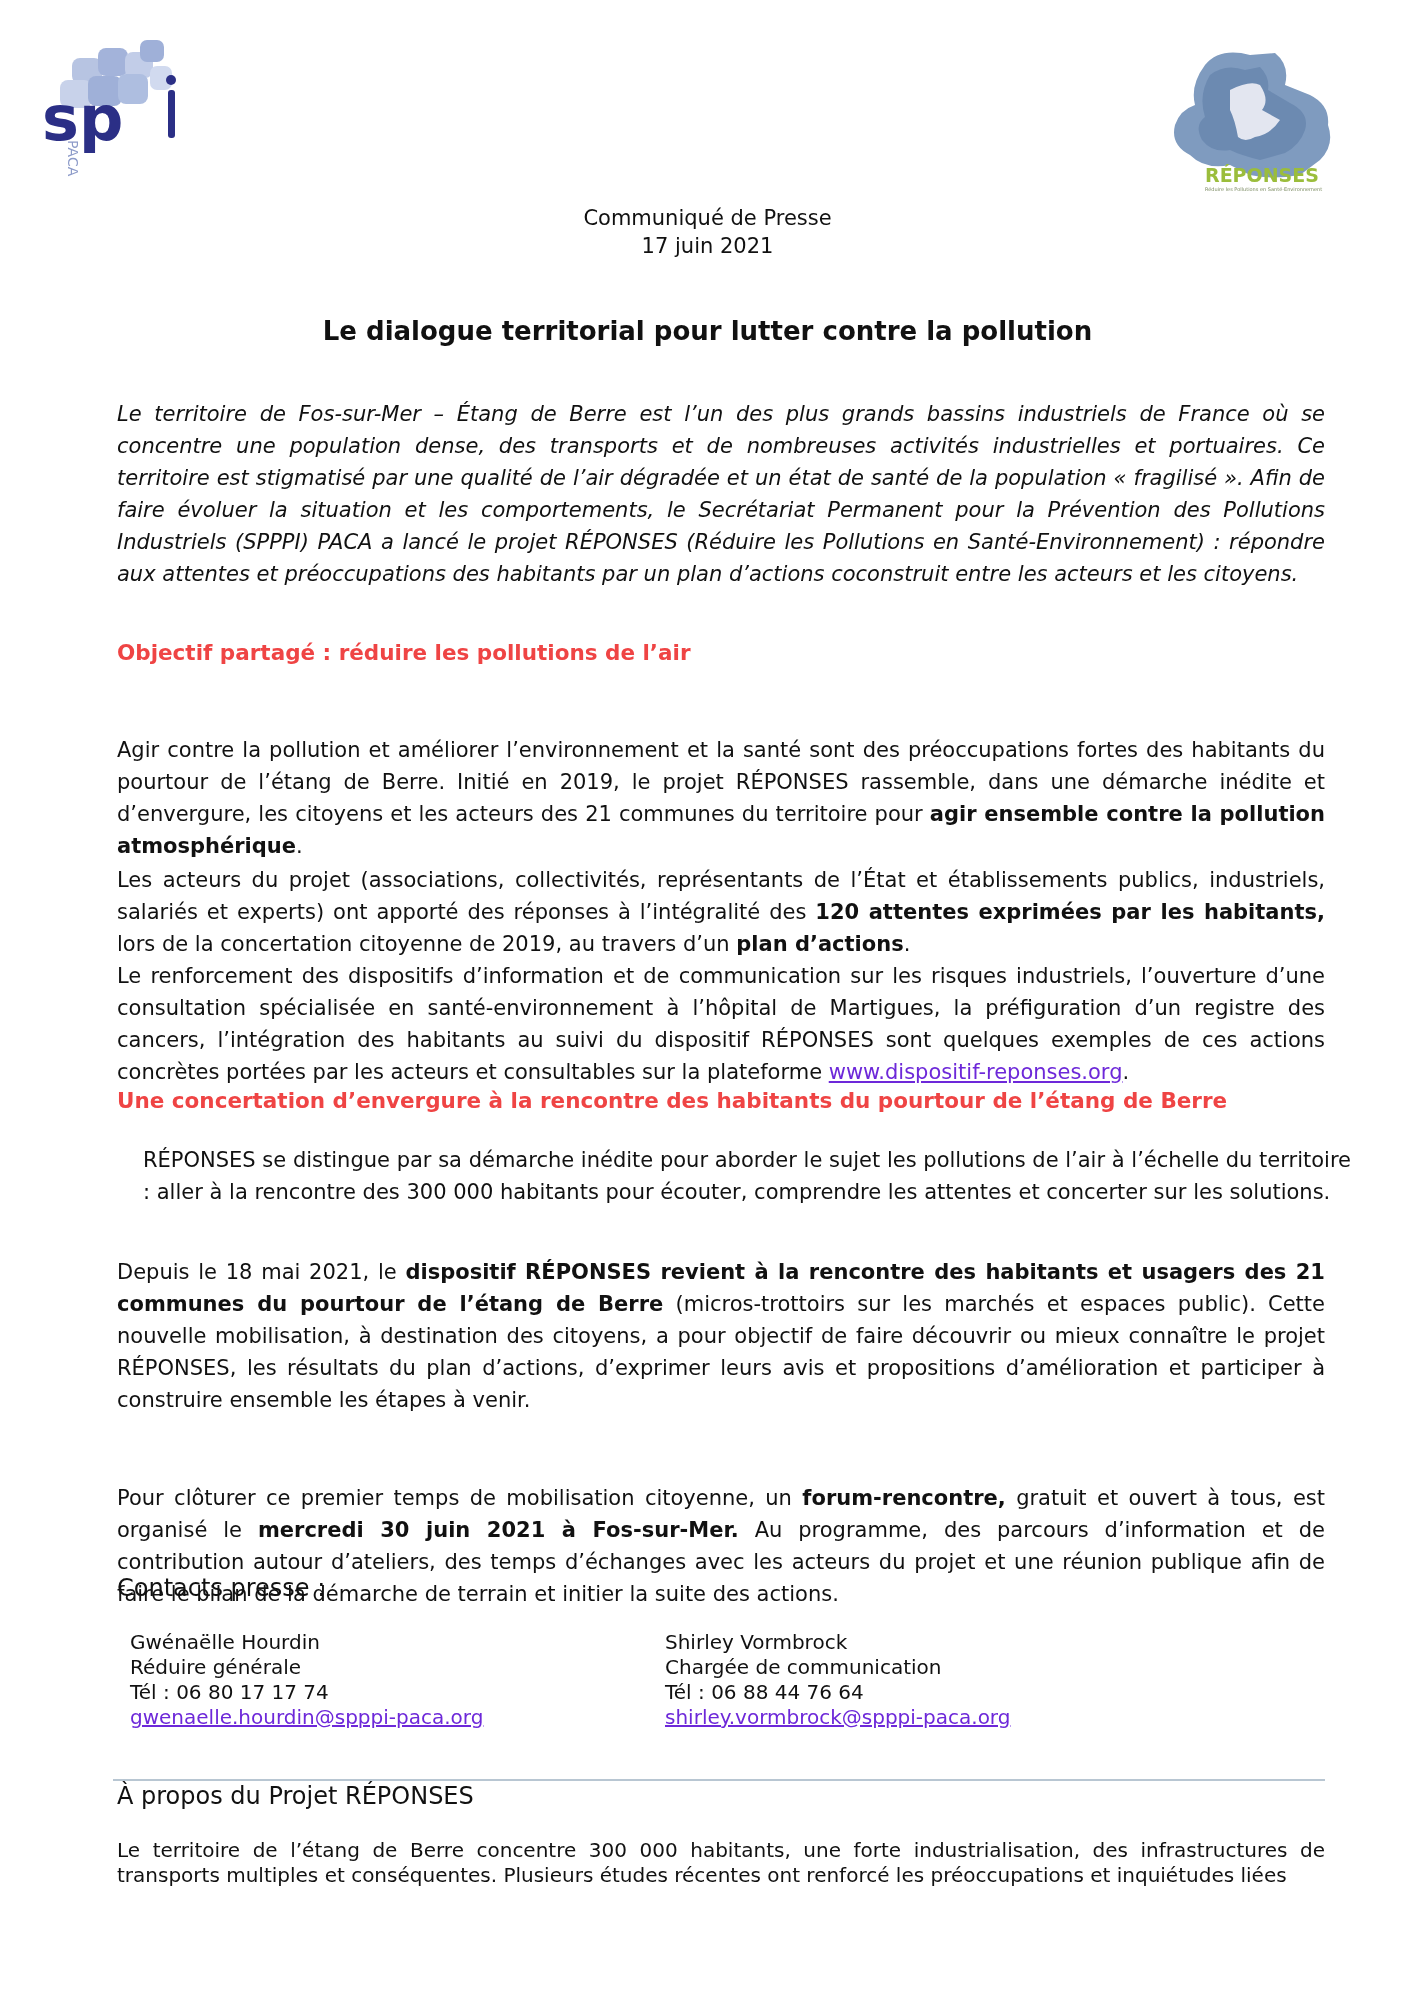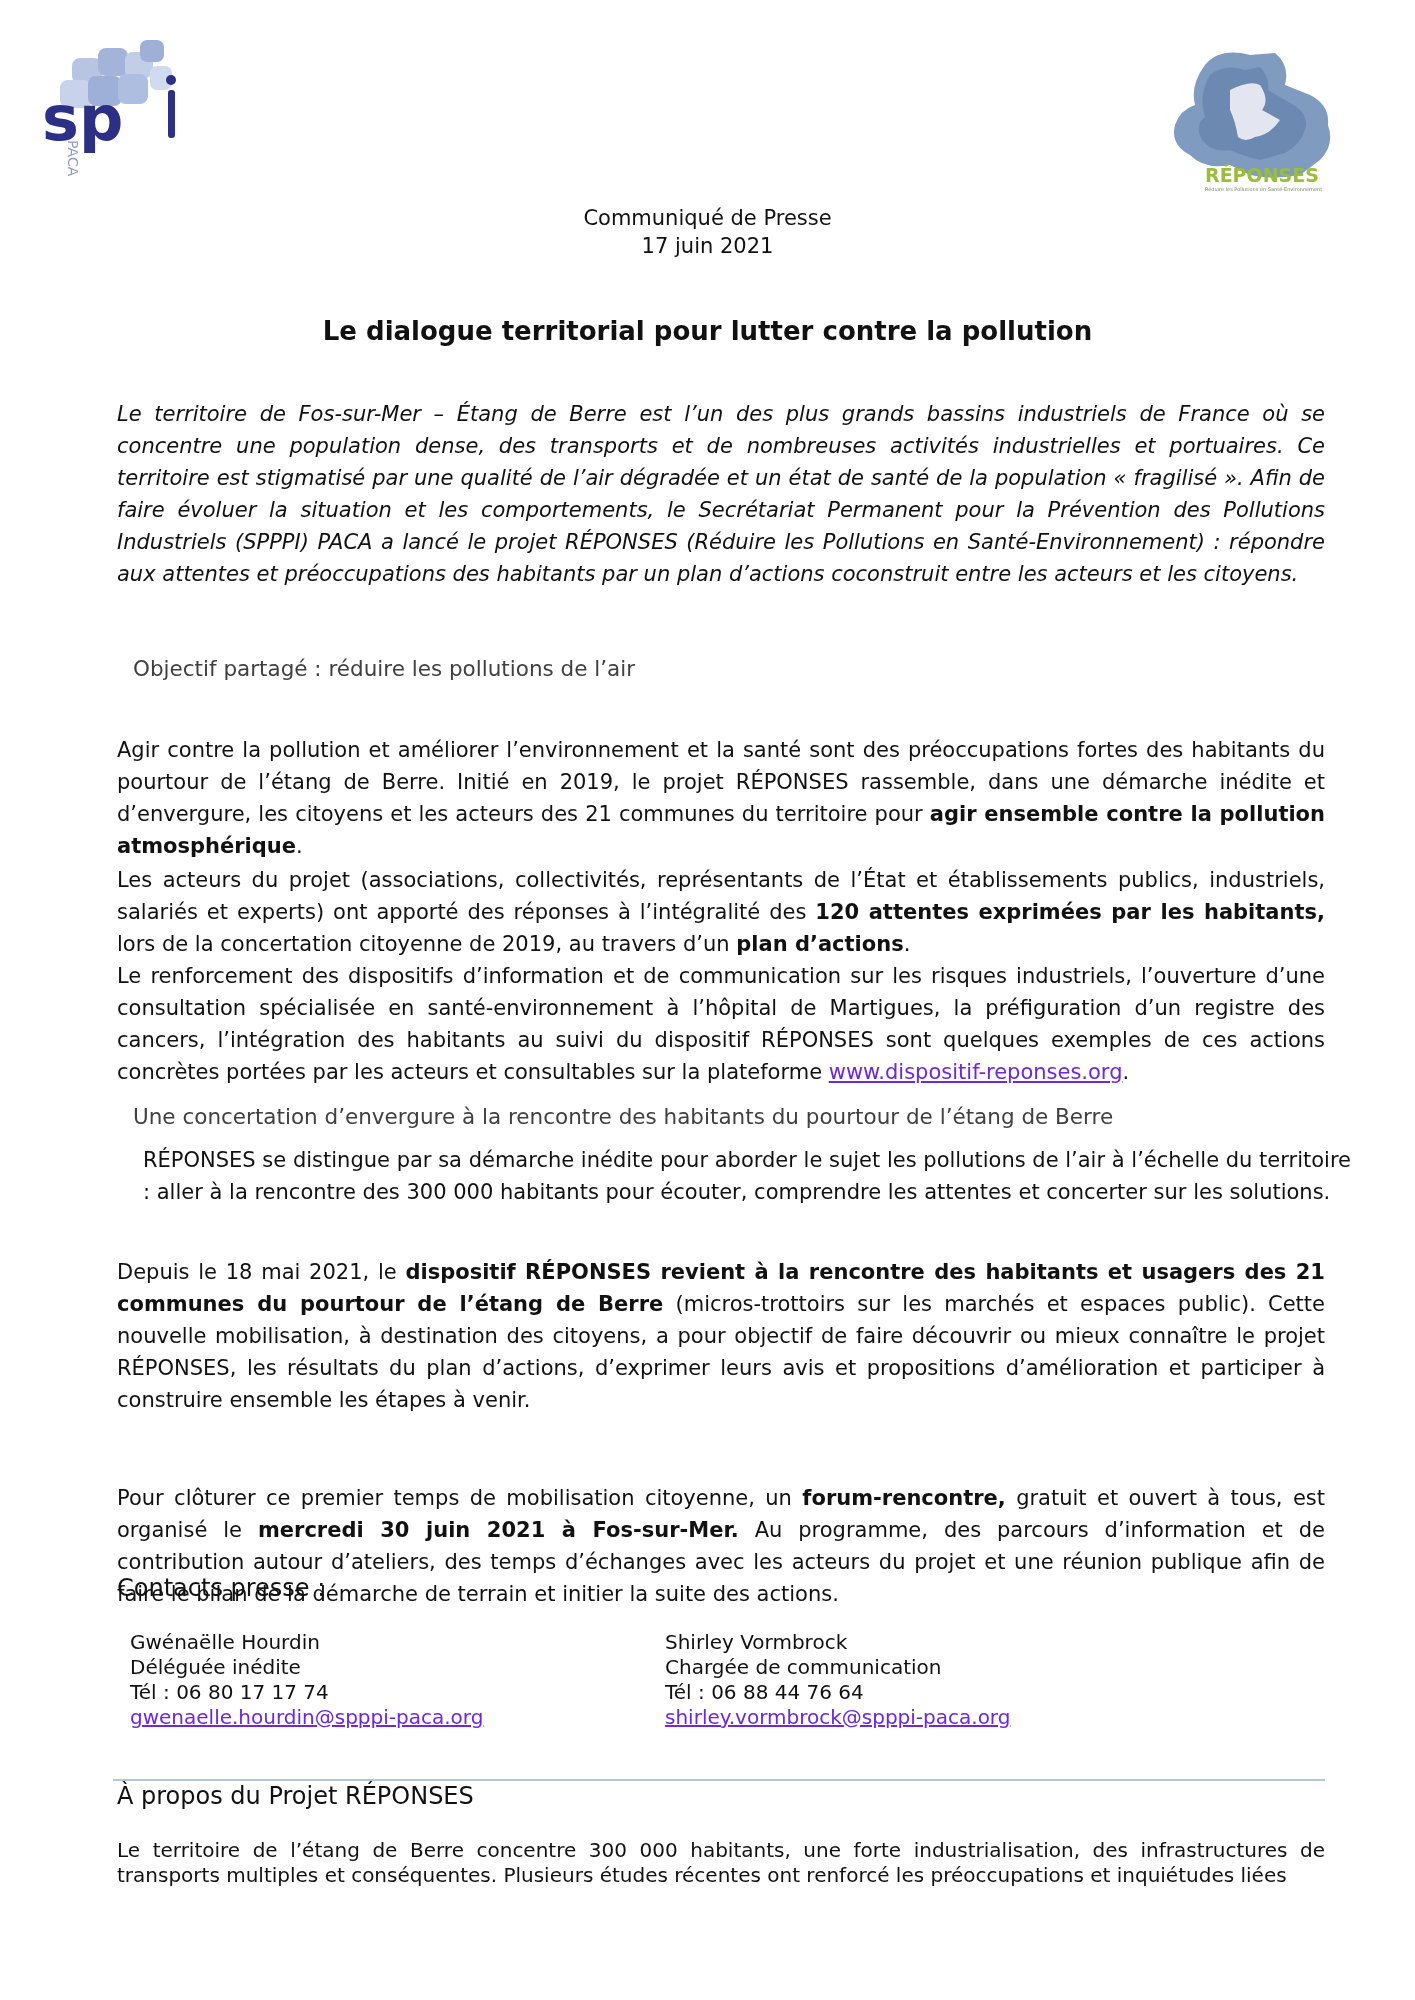--- a/index.html
+++ b/index.html
@@ -7,21 +7,21 @@
          font-family: "DejaVu Sans", sans-serif; color: #111; }
   .logo-left { position: absolute; left: 40px; top: 30px; width: 150px; height: 170px; text-align: right; }
   .logo-right { position: absolute; left: 1150px; top: 25px; width: 215px; height: 170px; }
   .header { position: absolute; left: 0; width: 1415px; text-align: center; top: 204px;
             font-size: 21px; line-height: 28px; }
   .title { position: absolute; left: 0; width: 1415px; text-align: center; top: 316px;
            font-size: 26px; font-weight: bold; }
   .content { position: absolute; left: 117px; width: 1208px; }
   p { margin: 0; font-size: 21px; line-height: 32px; text-align: justify; }
   .intro { top: 398px; font-style: italic; }
-  h2 { margin: 16px; font-size: 21.5px; font-weight: normal; color: #404040; }
+  h2 { margin: 0; font-size: 21.5px; font-weight: bold; color: #ef4444; }
   .h-obj { top: 640px; }
   .p-agir { top: 696px; margin-top: 38px; }
   .p-acteurs { top: 864px; }
   .h-conc { top: 1088px; }
   .p-rep { top: 1144px; margin-left: 26px; }
   .p-depuis { top: 1256px; }
   .p-pour { top: 1482px; }
   .contacts-title { top: 1572px; font-size: 24px; font-weight: normal; }
   .contact { position: absolute; top: 1630px; font-size: 20px; line-height: 25px; }
   .contact.c1 { left: 130px; }
@@ -84,21 +84,21 @@
 <p class="content p-rep">RÉPONSES se distingue par sa démarche inédite pour aborder le sujet les pollutions de l’air à l’échelle du territoire : aller à la rencontre des 300 000 habitants pour écouter, comprendre les attentes et concerter sur les solutions.</p>
 
 <p class="content p-depuis"><span>Depuis le 18 mai 2021, le </span><b>dispositif RÉPONSES revient à la rencontre des habitants et usagers des 21 communes du pourtour de l’étang de Berre</b><span> (micros-trottoirs sur les marchés et espaces public). Cette nouvelle mobilisation, à destination des citoyens, a pour objectif de faire découvrir ou mieux connaître le projet RÉPONSES, les résultats du plan d’actions, d’exprimer leurs avis et propositions d’amélioration et participer à construire ensemble les étapes à venir.</span></p>
 
 <p class="content p-pour"><span>Pour clôturer ce premier temps de mobilisation citoyenne, un </span><b>forum-rencontre,</b><span> gratuit et ouvert à tous, est organisé le </span><b>mercredi 30 juin 2021 à Fos-sur-Mer.</b><span> Au programme, des parcours d’information et de contribution autour d’ateliers, des temps d’échanges avec les acteurs du projet et une réunion publique afin de faire le bilan de la démarche de terrain et initier la suite des actions.</span></p>
 
 <p class="content contacts-title">Contacts presse :</p>
 
 <div class="contact c1">
   <div>Gwénaëlle Hourdin</div>
-  <div>Déléguée inédite</div>
+  <div>Réduire générale</div>
   <div>Tél : 06 80 17 17 74</div>
   <a>gwenaelle.hourdin@spppi-paca.org</a>
 </div>
 
 <div class="contact c2">
   <div>Shirley Vormbrock</div>
   <div>Chargée de communication</div>
   <div>Tél : 06 88 44 76 64</div>
   <a>shirley.vormbrock@spppi-paca.org</a>
 </div>

